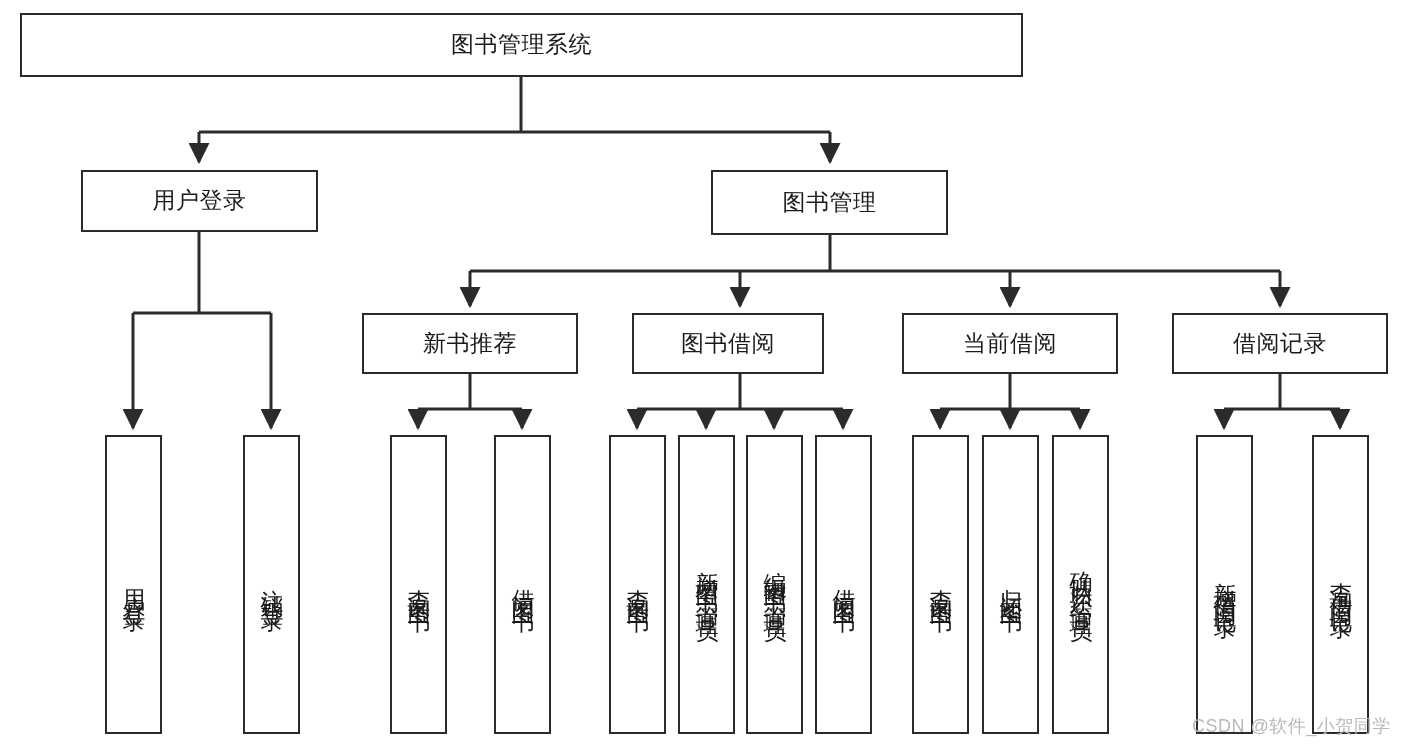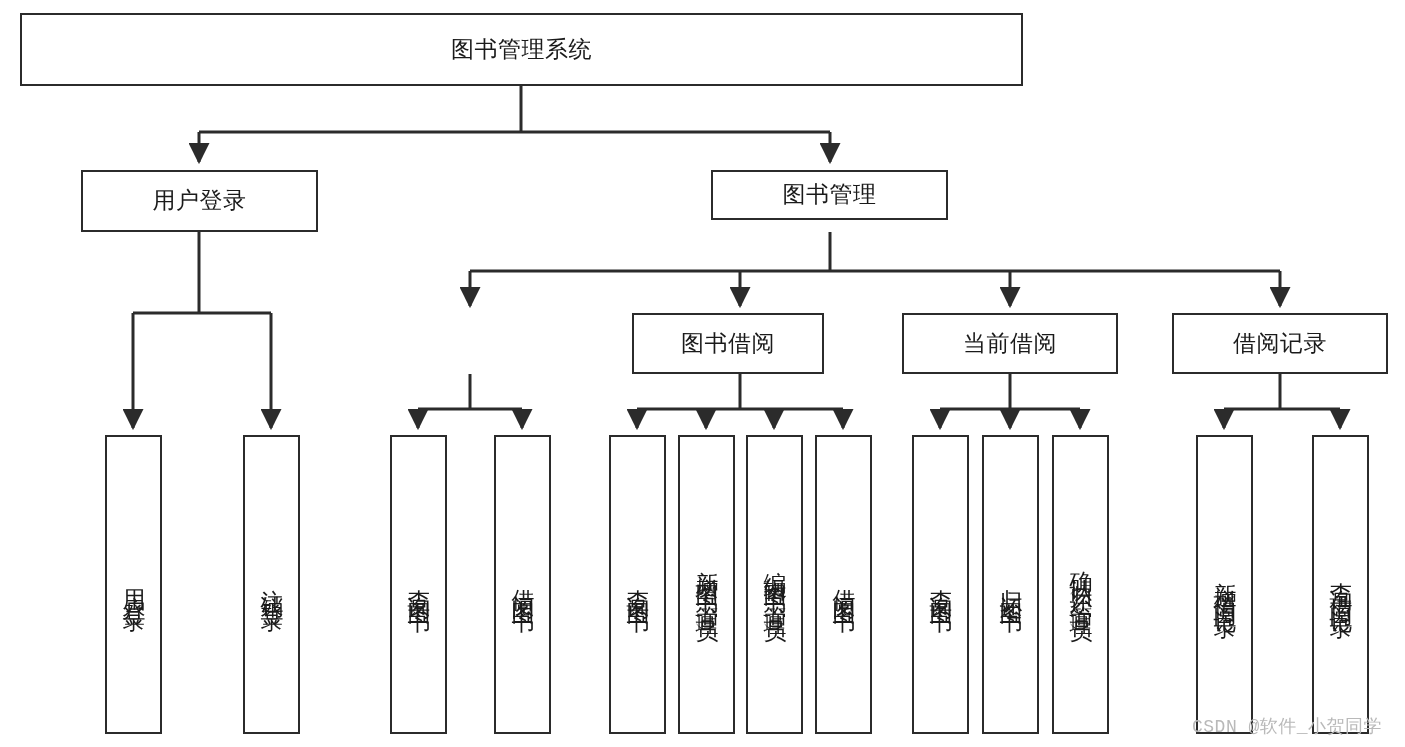--- a/index.html
+++ b/index.html
@@ -53,21 +53,21 @@
     text-align: center;
     padding: 4px 0;
     white-space: nowrap;
   }
   .watermark {
     position: absolute;
     font-size: 18px;
     color: #b9b9b9;
     letter-spacing: 0.5px;
     white-space: nowrap;
-    font-family: Liberation Mono, monospace;
+    font-family: Liberation Sans, sans-serif;
   }
 </style>
 </head>
 <body>
 
 <div id="diagram-root">
 
   <svg id="edge-layer" viewBox="0 0 1405 747" xmlns="http://www.w3.org/2000/svg">
     <defs>
       <marker id="arrow" viewBox="0 0 10 10" refX="9" refY="5" markerWidth="7" markerHeight="7" orient="auto-start-reverse">
@@ -111,31 +111,34 @@
       <path d="M 1010 409 L 1010 428" marker-end="url(#arrow)"></path>
       <path d="M 1080 409 L 1080 428" marker-end="url(#arrow)"></path>
 
       <path d="M 1280 374 L 1280 409"></path>
       <path d="M 1224 409 L 1340 409"></path>
       <path d="M 1224 409 L 1224 428" marker-end="url(#arrow)"></path>
       <path d="M 1340 409 L 1340 428" marker-end="url(#arrow)"></path>
     </g>
   </svg>
 
-  <div class="node node-h node-root" style="left:20px; top:13px; width:1003px; height:73px;">
+  <div class="node node-h node-root" style="left:20px; top:13px; width:1003px; height:64px;">
     <span>图书管理系统</span>
   </div>
 
   <div class="node node-h" style="left:81px; top:170px; width:237px; height:62px;">
     <span>用户登录</span>
   </div>
-  <div class="node node-h" style="left:711px; top:170px; width:237px; height:50px;">
+  <div class="node node-h" style="left:711px; top:170px; width:237px; height:65px;">
     <span>图书管理</span>
   </div>
 
+  <div class="node node-h" style="left:362px; top:313px; width:216px; height:61px;">
+    <span>新书推荐</span>
+  </div>
   <div class="node node-h" style="left:632px; top:313px; width:192px; height:61px;">
     <span>图书借阅</span>
   </div>
   <div class="node node-h" style="left:1172px; top:313px; width:216px; height:61px;">
     <span>借阅记录</span>
   </div>
   <div class="node node-h" style="left:902px; top:313px; width:216px; height:61px;">
     <span>当前借阅</span>
   </div>
 

